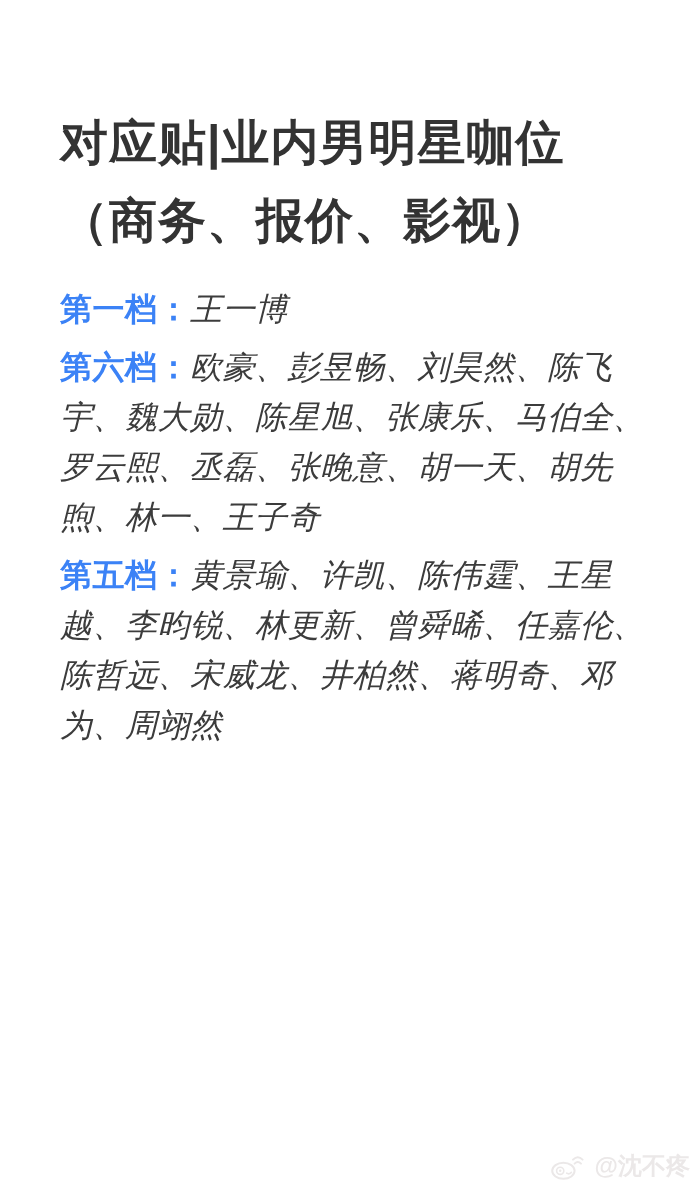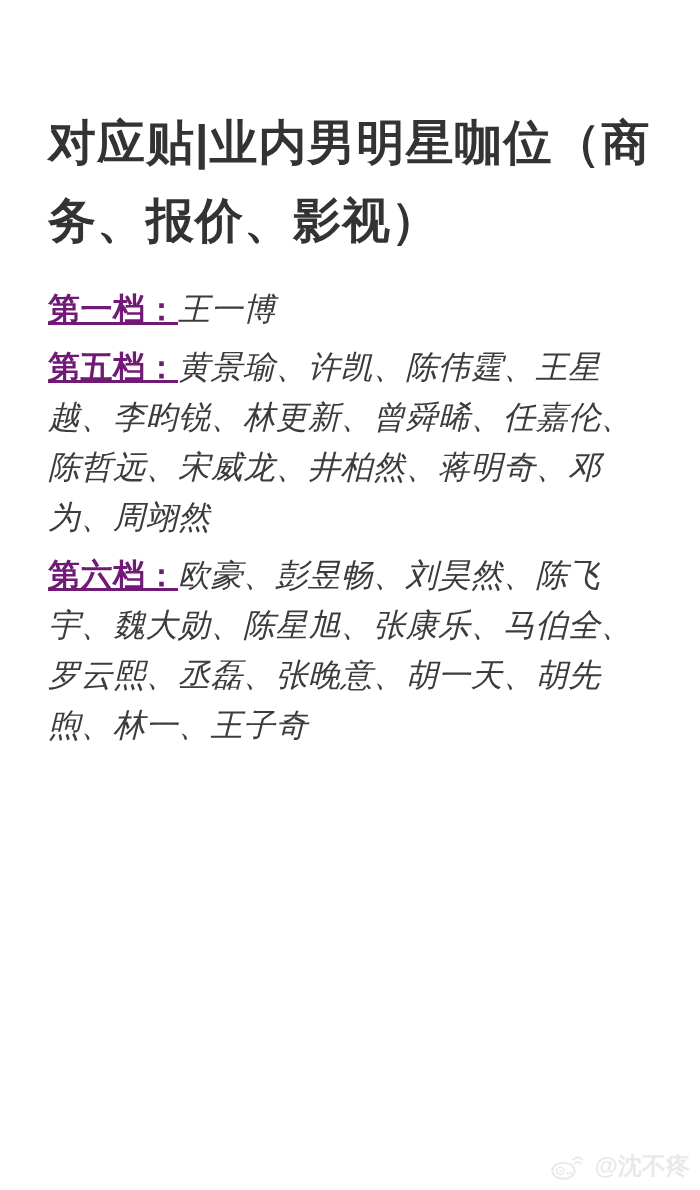--- a/index.html
+++ b/index.html
@@ -8,43 +8,42 @@
     background: #ffffff;
   }
   .page {
     position: relative;
     width: 700px;
     height: 1190px;
     background: #ffffff;
     overflow: hidden;
     font-family: "Liberation Sans", "DejaVu Sans", sans-serif;
     box-sizing: border-box;
-    padding: 104px 46px 0 48px;
+    padding: 104px 46px 0 60px;
   }
   .post-title {
     margin: 0 0 24px 0;
     font-size: 48px;
     font-weight: 800;
     line-height: 1.62;
     letter-spacing: 1px;
     color: #333333;
     word-break: normal;
     overflow-wrap: break-word;
   }
   .tier {
     margin: 0 0 8px 0;
     font-size: 32px;
     line-height: 50px;
     color: #3c3c3c;
     letter-spacing: 0.5px;
   }
   .tier-label {
     font-weight: 700;
-    color: #701a75;
-    text-decoration: underline;
+    color: #3b82f6;
   }
   .tier-names {
     font-weight: 400;
     font-style: italic;
   }
   .watermark {
     position: absolute;
     right: 10px;
     bottom: 8px;
     display: flex;
@@ -68,23 +67,23 @@
 
   <h1 class="post-title">对应贴|业内男明星咖位（商务、报价、影视）</h1>
 
   <div>
 
     <p class="tier"><span class="tier-label">第一档：</span><span class="tier-names">王一博</span></p>
 
 
 
 
+    <p class="tier"><span class="tier-label">第六档：</span><span class="tier-names">欧豪、彭昱畅、刘昊然、陈飞宇、魏大勋、陈星旭、张康乐、马伯全、罗云熙、丞磊、张晚意、胡一天、胡先煦、林一、王子奇</span></p>
+
     <p class="tier"><span class="tier-label">第五档：</span><span class="tier-names">黄景瑜、许凯、陈伟霆、王星越、李昀锐、林更新、曾舜晞、任嘉伦、陈哲远、宋威龙、井柏然、蒋明奇、邓为、周翊然</span></p>
-
-    <p class="tier"><span class="tier-label">第六档：</span><span class="tier-names">欧豪、彭昱畅、刘昊然、陈飞宇、魏大勋、陈星旭、张康乐、马伯全、罗云熙、丞磊、张晚意、胡一天、胡先煦、林一、王子奇</span></p>
 
   </div>
 
   <div class="watermark">
     <span>
       <svg viewBox="0 0 50 40" fill="none" xmlns="http://www.w3.org/2000/svg">
 
         <ellipse cx="18" cy="26" rx="14" ry="10" stroke="#ebe8e8" stroke-width="2.5"></ellipse>
         <circle cx="14" cy="26" r="4.5" stroke="#ebe8e8" stroke-width="2"></circle>
         <circle cx="14" cy="26" r="1.5" fill="#ebe8e8"></circle>

